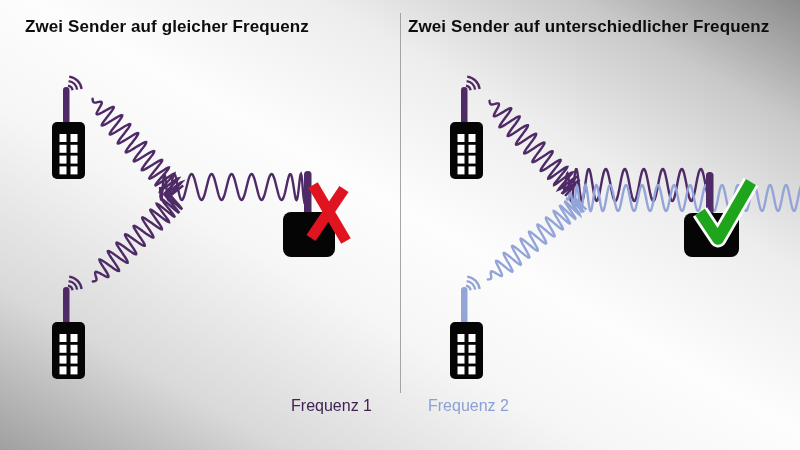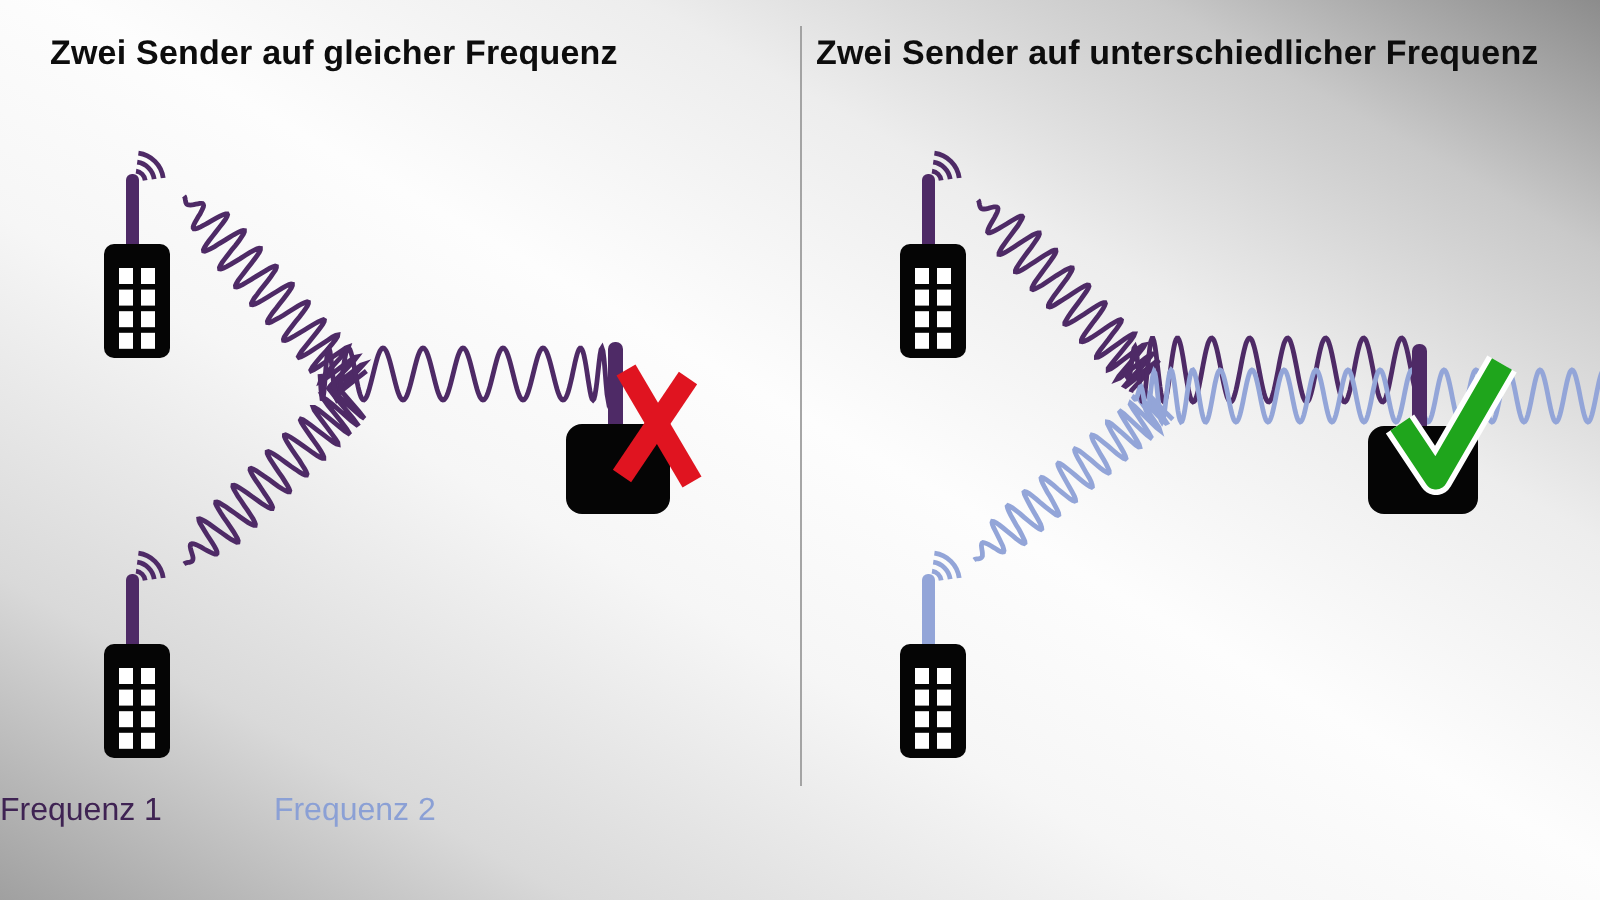--- a/index.html
+++ b/index.html
@@ -14,21 +14,21 @@
     color:var(--title);letter-spacing:.1px;white-space:nowrap;
   }
   .title.left{left:25px;}
   .title.right{left:408px;}
   #divider{
     position:absolute;left:400px;top:13px;width:1px;height:380px;
     background:var(--divider);opacity:.85;
   }
   #legend{
     position:absolute;left:0;right:0;top:397px;
-    display:flex;gap:15px;
+    display:flex;justify-content:center;gap:15px;
     font-size:16px;white-space:nowrap;
   }
   .legend-f1{color:var(--legend1);}
   .legend-f2{color:var(--legend2);margin-left:41px;}
   svg{position:absolute;left:0;top:0;}
   .f1-stroke{stroke:var(--frequency1);fill:none;stroke-width:2.4;}
   .f2-stroke{stroke:var(--frequency2);fill:none;stroke-width:2.4;}
   .f1-fill{fill:var(--frequency1);}
   .f2-fill{fill:var(--frequency2);}
   .device-fill{fill:var(--device);}

